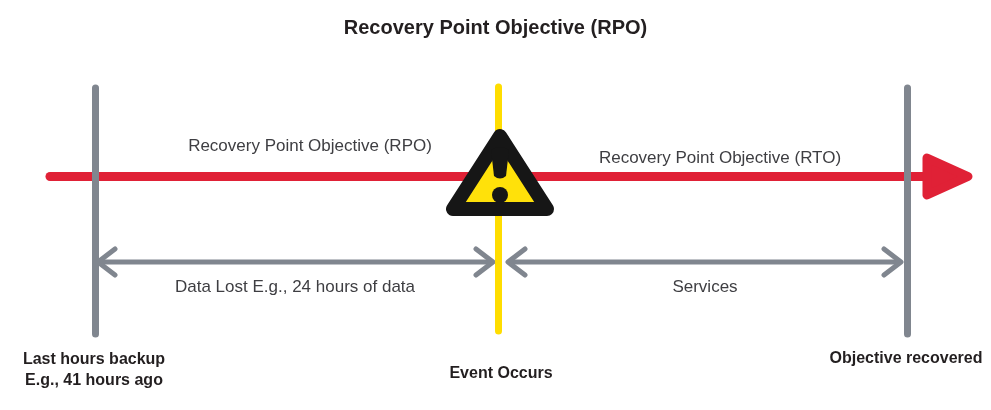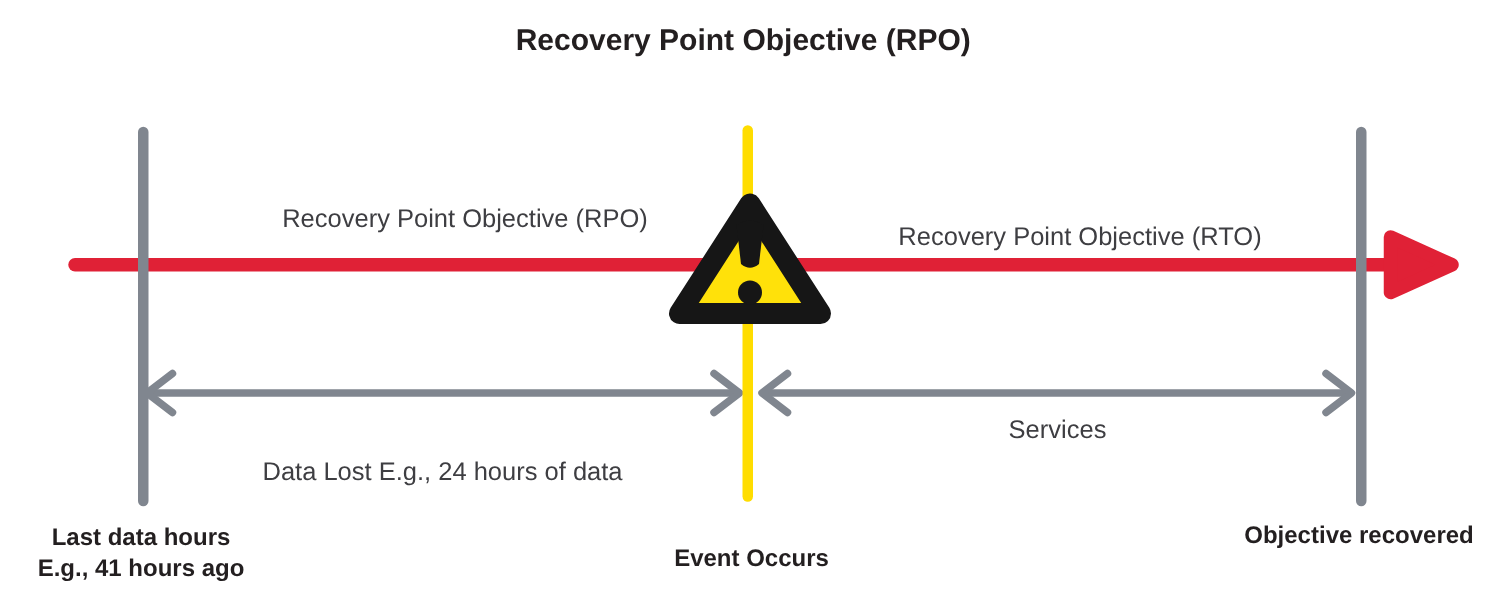--- a/index.html
+++ b/index.html
@@ -62,23 +62,23 @@
     <g aria-label="!">
       <path d="M500 136 L453 209 L547 209 Z" stroke-width="14" stroke-linejoin="round" fill="#FFE10A" stroke="#161616"></path>
       <path d="M491 150 Q500 144 509 150 L506 176 Q500 181 494 176 Z" fill="#161616"></path>
       <circle cx="500" cy="195" r="8" fill="#161616"></circle>
     </g>
   </svg>
 
   <div class="lbl" style="left:310px;top:136px;">Recovery Point Objective (RPO)</div>
   <div class="lbl" style="left:720px;top:148px;">Recovery Point Objective (RTO)</div>
 
-  <div class="lbl" style="left:295px;top:277px;margin-top:28px;">Data Lost E.g., 24 hours of data</div>
+  <div class="lbl" style="left:295px;top:277px;">Data Lost E.g., 24 hours of data</div>
   <div class="lbl" style="left:705px;top:277px;">Services</div>
 
   <div class="bold-lbl two-line" style="left:94px;top:348px;">
-    <div>Last data hours</div>
+    <div>Last hours backup</div>
     <div>E.g., 41 hours ago</div>
   </div>
   <div class="bold-lbl" style="left:501px;top:364px;">Event Occurs</div>
   <div class="bold-lbl" style="left:906px;top:349px;">Objective recovered</div>
 
 </div>
 
 </body></html>

